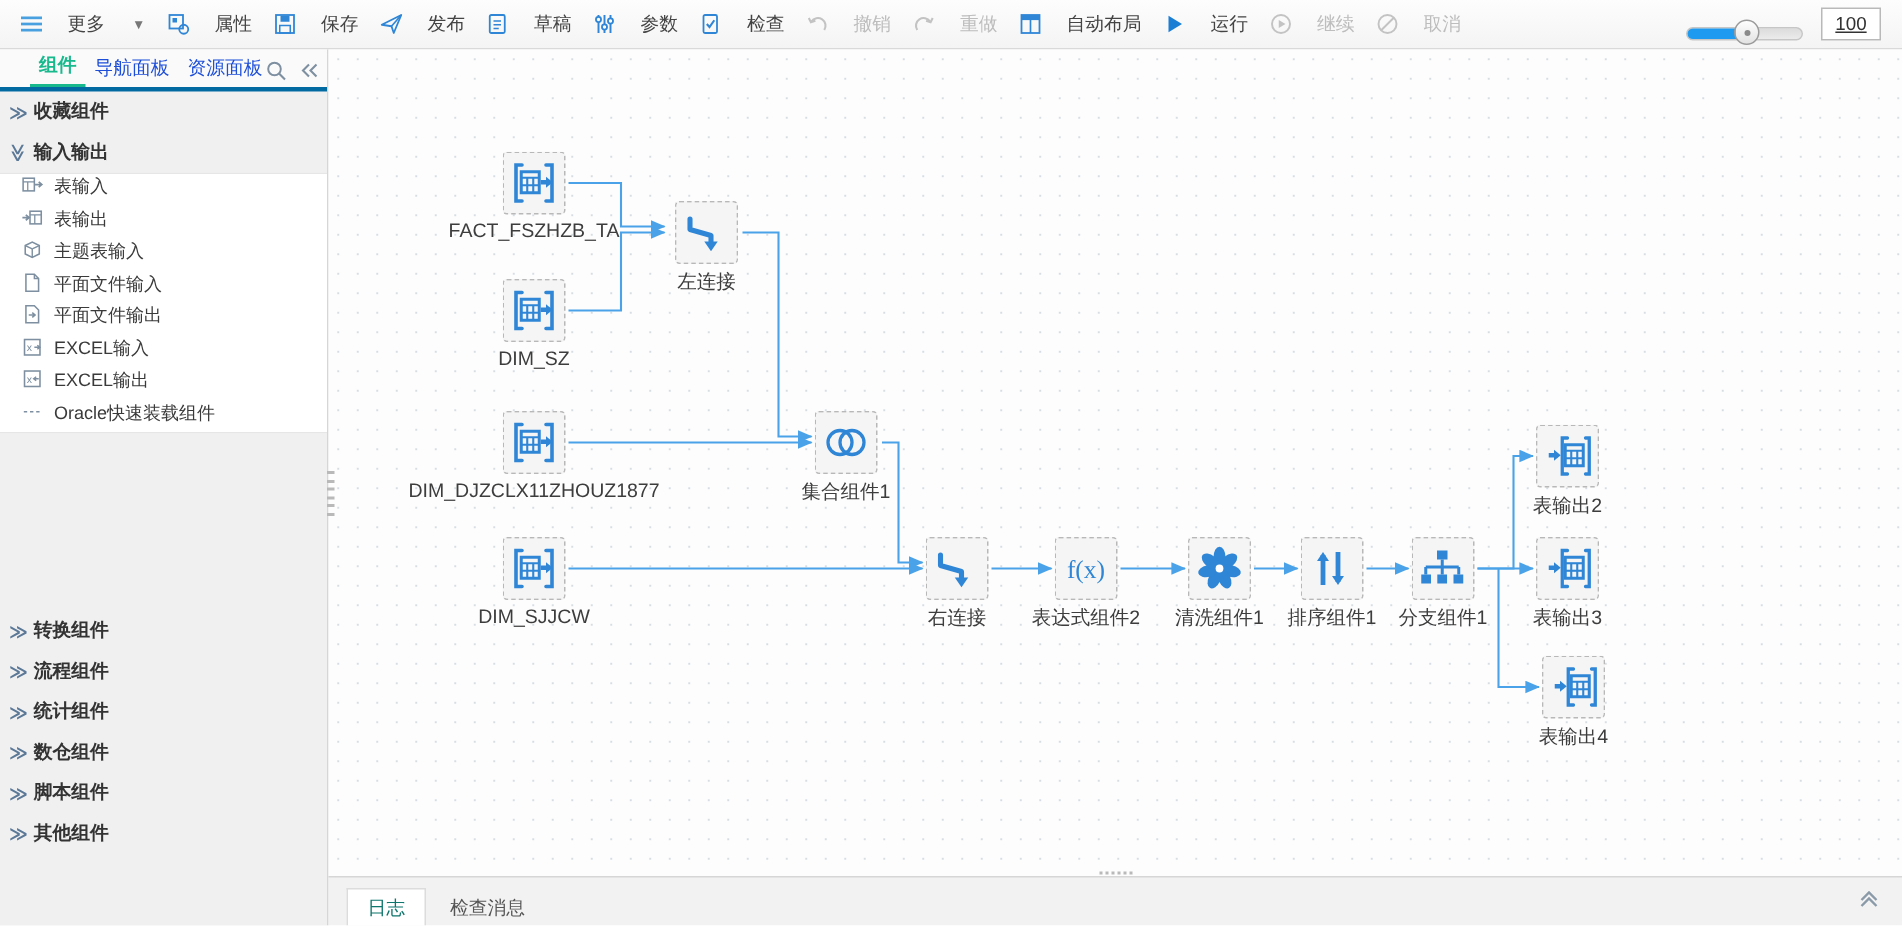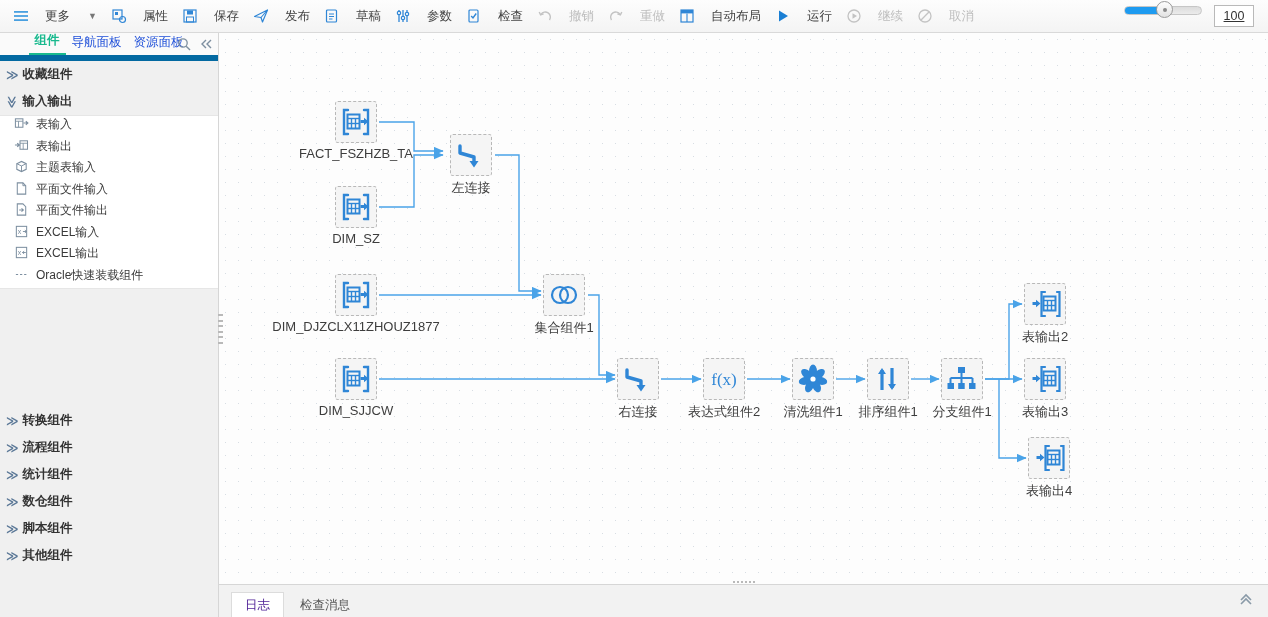--- a/index.html
+++ b/index.html
@@ -20,21 +20,21 @@
   .tb-btn {
     display: flex; align-items: center; height: 26px; padding: 0 7px;
     gap: 16px; cursor: pointer; border-radius: 2px; white-space: nowrap;
     color: #444; font-size: 12.5px;
   }
   .tb-btn.disabled { color: #bdbdbd; cursor: default; }
   .tb-ico { width: 16px; height: 16px; flex: 0 0 16px; position: relative; }
   .caret { font-size: 9px; color: #777; margin-left: 2px; }
 
   .tb-spacer { flex: 1 1 auto; }
-  .zoom-wrap { display: flex; align-items: flex-start; gap: 12px; padding-right: 8px; text-decoration: underline; }
+  .zoom-wrap { display: flex; align-items: flex-end; gap: 12px; padding-right: 8px; text-decoration: underline; }
   .slider { position: relative; width: 78px; height: 10px; }
   .slider .track {
     position: absolute; left: 0; top: 1px; width: 78px; height: 9px;
     border-radius: 5px; background: linear-gradient(#dcdcdc,#ebebeb);
     border: 1px solid #c6c6c6;
   }
   .slider .fill {
     position: absolute; left: 1px; top: 2px; width: 38px; height: 7px;
     border-radius: 4px; background: #1e9bf0;
   }
@@ -53,21 +53,21 @@
   }
 
   
   .left-panel {
     position: absolute; left: 0; top: 33px; width: 219px; height: 584px;
     background: #f0f0f0; border-right: 1px solid #d6d6d6;
     display: flex; flex-direction: column;
   }
   .lp-tabs {
     height: 28px; display: flex; align-items: flex-end; background: #fafafa;
-    border-bottom: 6px solid #0369a1; padding: 0 20px; position: relative; justify-content: center;
+    border-bottom: 3px solid #0369a1; padding: 0 20px; position: relative;
   }
   .lp-tab {
     padding: 0 6px 4px 6px; font-size: 12.5px; color: #1d4ed8; cursor: pointer;
   }
   .lp-tab.active { color: #19b98e; border-bottom: 2px solid #19b98e; font-weight: bold; }
   .lp-tools { position: absolute; right: 5px; bottom: 4px; display: flex; gap: 8px; }
   .lp-tool { width: 14px; height: 14px; cursor: pointer; color: #8a9aa8; }
 
   .lp-body { flex: 1 1 auto; overflow: hidden; background: #f0f0f0; }
   .grp-head {
@@ -115,21 +115,21 @@
   .bottom-panel {
     position: absolute; left: 219px; top: 584px; width: 1049px; height: 33px;
     background: #f2f2f2; border-top: 1px solid #d6d6d6;
     display: flex; align-items: flex-end;
   }
   .bp-tabs { display: flex; align-items: flex-end; height: 33px; padding-left: 12px; gap: 2px; }
   .bp-tab {
     height: 25px; line-height: 25px; padding: 0 13px; font-size: 12.5px;
     color: #555; cursor: pointer; border: 1px solid transparent; border-bottom: none;
   }
-  .bp-tab.active { background: #fff; color: #4c1d95; border-color: #dcdcdc; }
+  .bp-tab.active { background: #fff; color: #0f766e; border-color: #dcdcdc; }
   .bp-right { margin-left: auto; padding: 0 14px 7px 0; cursor: pointer; color: #8a9aa8; }
   .h-grip {
     position: absolute; left: 219px; top: 578px; width: 1049px; height: 7px;
     display: flex; align-items: center; justify-content: center; gap: 2px;
     z-index: 6; cursor: row-resize;
   }
   .h-grip span { width: 2px; height: 2px; background: #b9b9b9; display: block; }
 </style>
 </head>
 <body>

